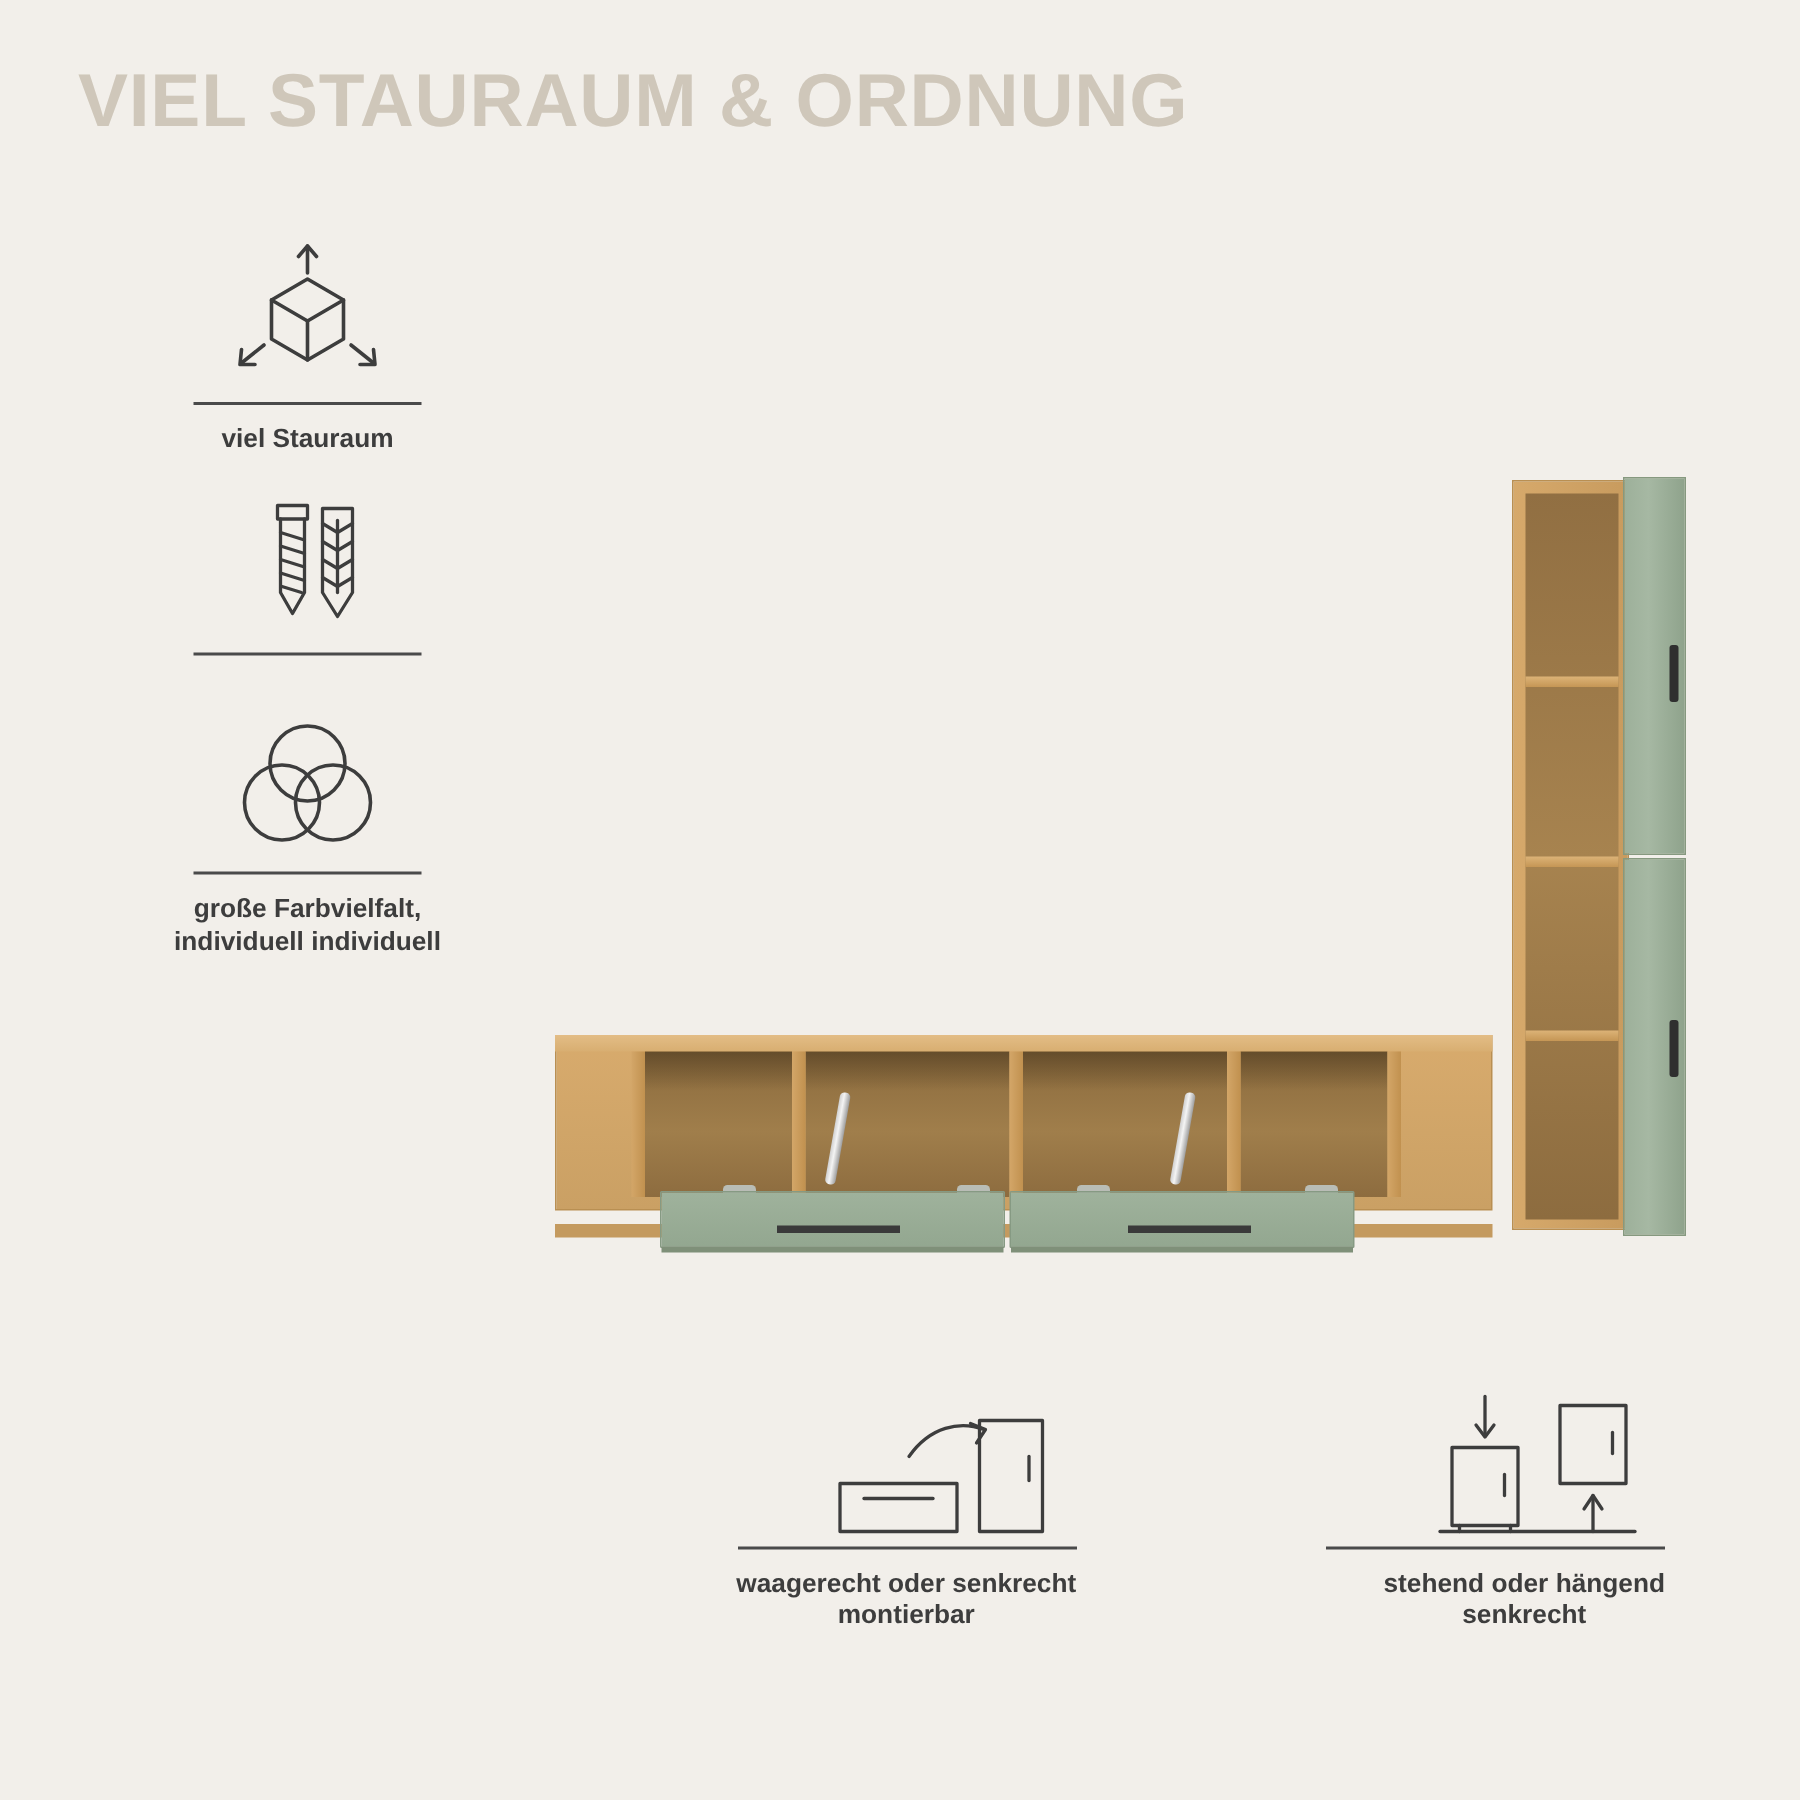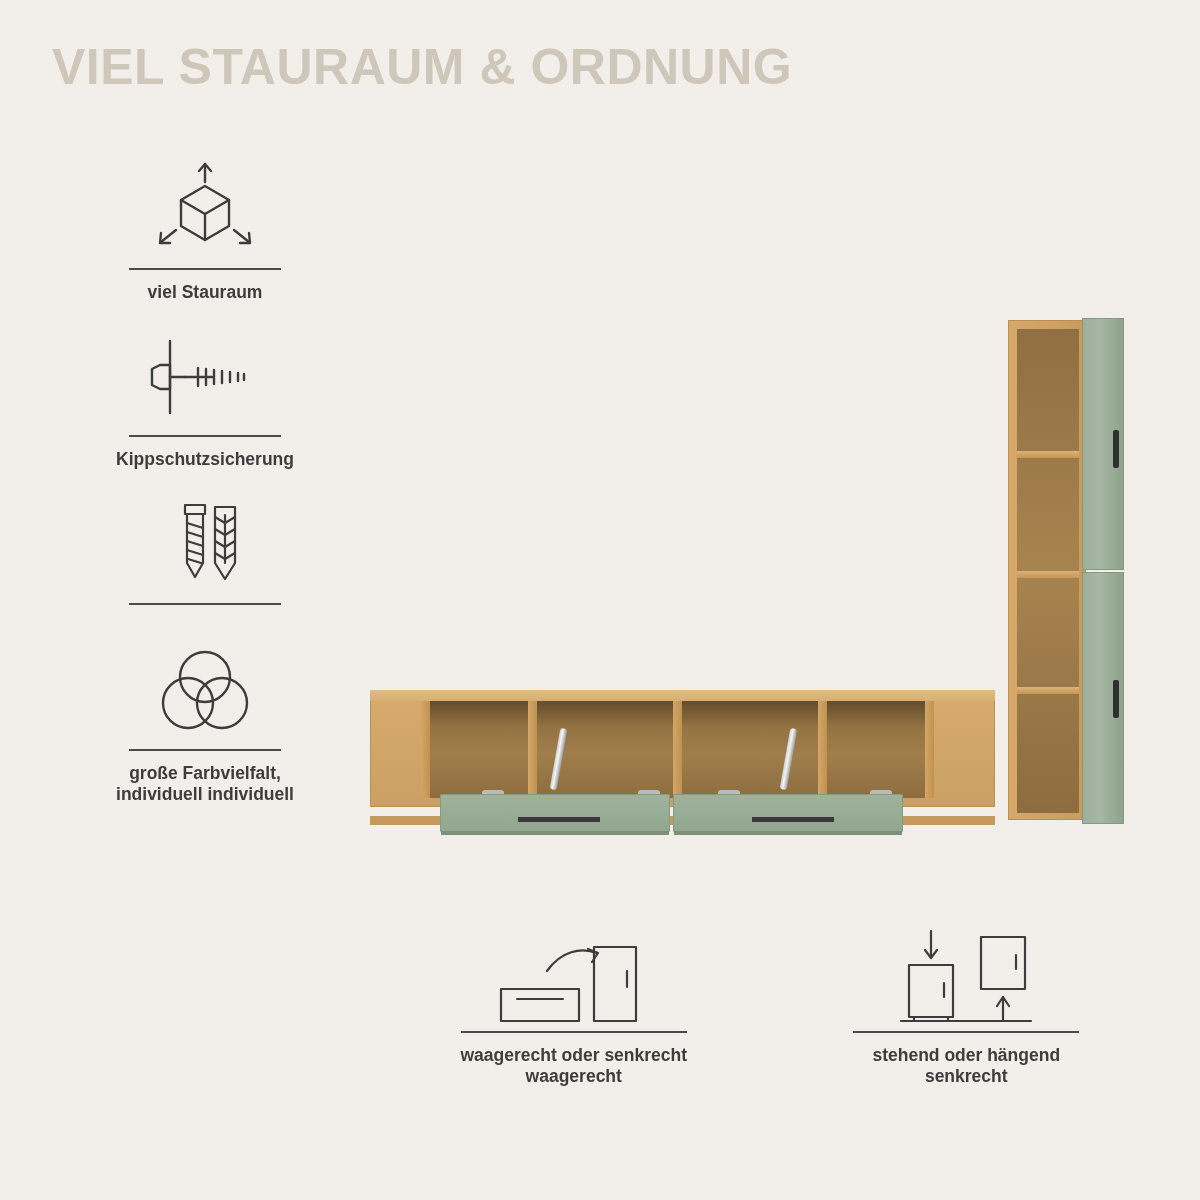--- a/index.html
+++ b/index.html
@@ -60,21 +60,21 @@
     left: 430px;
     top: 925px;
     width: 680px;
     display: flex;
     justify-content: flex-start;
     gap: 105px;
   }
   .bfeature {
     display: flex;
     flex-direction: column;
-    align-items: center;
+    align-items: flex-end;
     width: 290px;
   }
   .bfeature .glyph {
     height: 100px;
     display: flex;
     align-items: flex-end;
     justify-content: center;
   }
   .bfeature .rule {
     width: 226px;
@@ -196,41 +196,20 @@
             <polyline points="16,73 15,83 25,83"></polyline>
             <line x1="89" y1="70" x2="104" y2="82"></line>
             <polyline points="104,73 105,83 95,83"></polyline>
           </g>
         </svg>
       </div>
       <div class="rule"></div>
       <div class="caption">viel Stauraum</div>
     </div>
 
-    <div class="feature">
-      <div class="glyph">
-        <svg width="150" height="100" viewBox="0 0 150 100">
-          <g fill="none" stroke="#3d3d3d" stroke-width="2.4" stroke-linecap="round" stroke-linejoin="round">
-            <line x1="40" y1="14" x2="40" y2="86"></line>
-            <path d="M40,38 L30,38 L22,42 L22,58 L30,62 L40,62 Z"></path>
-            <line x1="40" y1="50" x2="82" y2="50"></line>
-            <line x1="55" y1="50" x2="55" y2="50"></line>
-            <line x1="68" y1="41" x2="68" y2="59"></line>
-            <line x1="76" y1="42" x2="76" y2="58"></line>
-            <line x1="84" y1="43" x2="84" y2="57"></line>
-            <line x1="92" y1="44" x2="92" y2="56"></line>
-            <line x1="100" y1="45" x2="100" y2="55"></line>
-            <line x1="108" y1="46" x2="108" y2="54"></line>
-            <line x1="114" y1="47" x2="114" y2="53"></line>
-          </g>
-        </svg>
-      </div>
-      <div class="rule"></div>
-      <div class="caption">Kippschutzsicherung</div>
-    </div>
 
     <div class="feature">
       <div class="glyph">
         <svg width="120" height="100" viewBox="0 0 120 100">
           <g fill="none" stroke="#3d3d3d" stroke-width="2.2" stroke-linecap="round" stroke-linejoin="round">
 
             <rect x="40" y="10" width="20" height="9"></rect>
             <path d="M42,19 L42,68 L50,82 L58,68 L58,19"></path>
             <line x1="42" y1="28" x2="58" y2="33"></line>
             <line x1="42" y1="37" x2="58" y2="42"></line>
@@ -332,21 +311,21 @@
             <rect x="105" y="22" width="42" height="74"></rect>
             <line x1="138" y1="46" x2="138" y2="62"></line>
             <path d="M58,46 C72,26 92,22 108,28"></path>
             <polyline points="99,24 109,28 103,37"></polyline>
           </g>
         </svg>
       </div>
       <div class="rule"></div>
       <div class="caption">
         <span>waagerecht oder senkrecht</span><br>
-        <span>waagerecht</span>
+        <span>montierbar</span>
       </div>
     </div>
 
     <div class="bfeature">
       <div class="glyph">
         <svg width="170" height="100" viewBox="0 0 170 100">
           <g fill="none" stroke="#3d3d3d" stroke-width="2.2" stroke-linecap="round" stroke-linejoin="round">
             <line x1="20" y1="96" x2="150" y2="96"></line>
             <rect x="28" y="40" width="44" height="52"></rect>
             <line x1="63" y1="58" x2="63" y2="72"></line>

